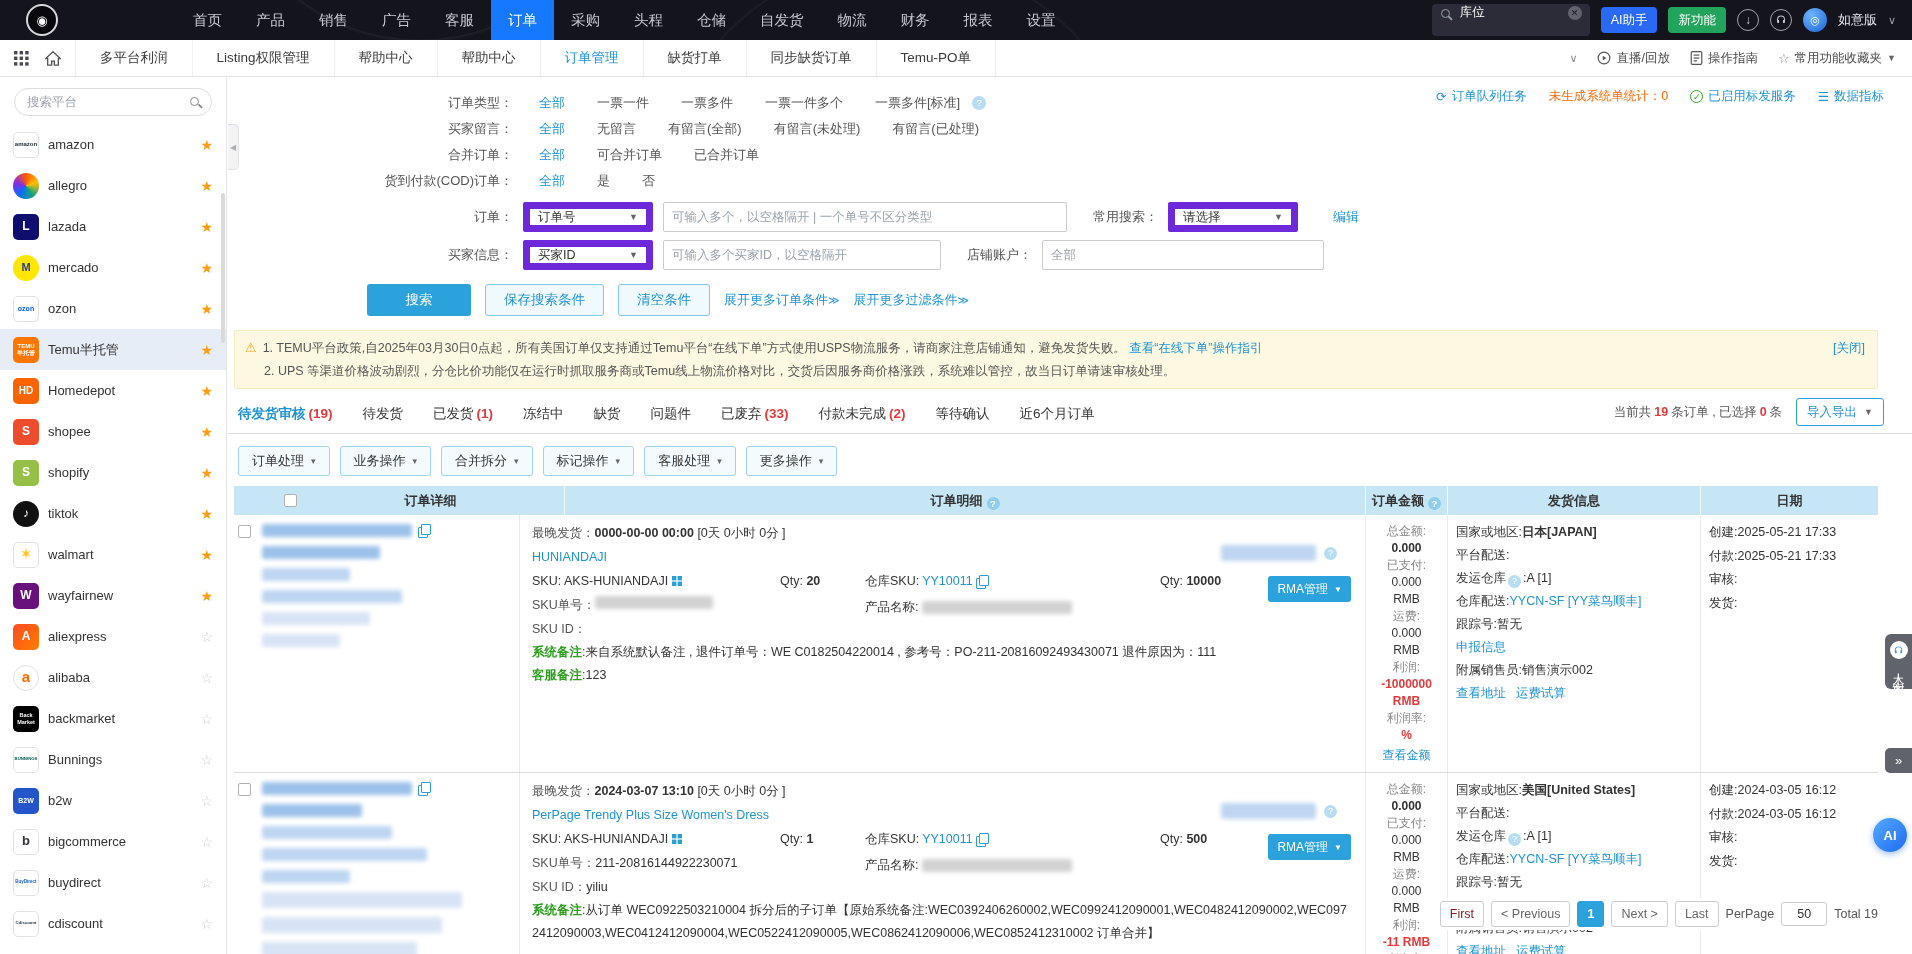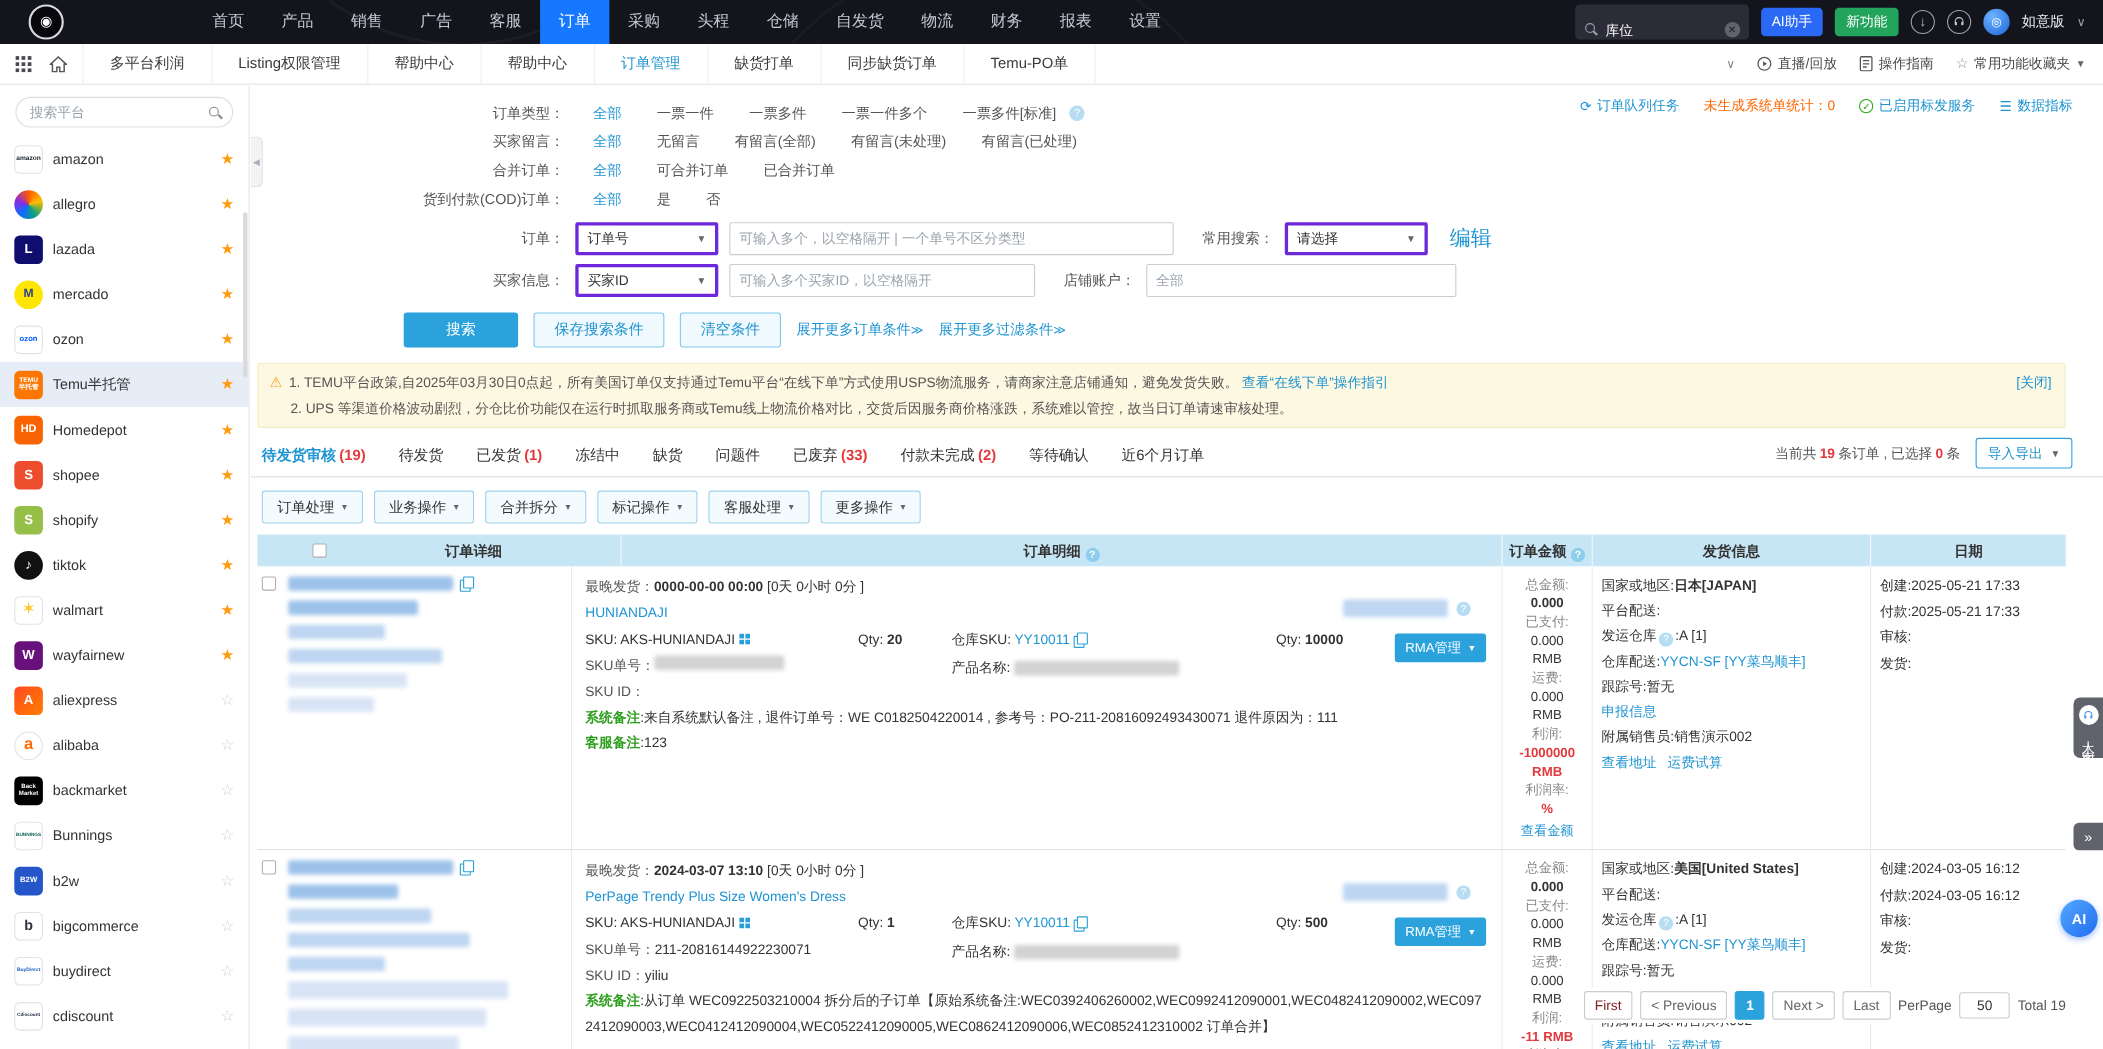--- a/index.html
+++ b/index.html
@@ -8,21 +8,21 @@
 
   
   .topbar{position:absolute;top:0;left:0;right:0;height:40px;background:#14141d;display:flex;align-items:center;z-index:30;
     background-image:radial-gradient(circle at 420px -160px, transparent 199px, rgba(255,255,255,.05) 200px, transparent 203px),
                      radial-gradient(circle at 900px 200px, transparent 239px, rgba(255,255,255,.04) 240px, transparent 243px);}
   .logo{width:32px;height:32px;margin-left:26px;border-radius:50%;background:#07070c;border:2px solid #d7d9de;display:flex;align-items:center;justify-content:center;color:#fff;font-size:13px;cursor:pointer;}
   #top-menu{display:flex;margin-left:118px;height:40px;}
   .menu-item{padding:0 17px;line-height:40px;font-size:14.5px;color:#c6c9d2;cursor:pointer;white-space:nowrap;}
   .menu-item.active{background:#1677ff;color:#fff;}
   .top-right{margin-left:auto;display:flex;align-items:center;gap:11px;margin-right:16px;}
-  .tsearch{width:158px;height:26px;background:#2c2c38;border-radius:4px;display:flex;align-items:flex-start;padding:16px 8px;gap:6px;}
+  .tsearch{width:158px;height:26px;background:#2c2c38;border-radius:4px;display:flex;align-items:flex-end;padding:16px 8px;gap:6px;}
   .mag{position:relative;width:12px;height:12px;flex:none;}
   .mag::before{content:"";position:absolute;left:1px;top:1px;width:7px;height:7px;border:1.5px solid #9aa0ab;border-radius:50%;}
   .mag::after{content:"";position:absolute;left:8.5px;top:9px;width:4.5px;height:1.5px;background:#9aa0ab;transform:rotate(45deg);}
   .mag.dark::before{border-color:#8a8a8a;} .mag.dark::after{background:#8a8a8a;}
   .tsearch input{flex:1;min-width:0;background:none;border:none;color:#fff;font-size:12.5px;outline:none;}
   .t-clear{width:14px;height:14px;border-radius:50%;background:#62626e;color:#1c1c26;font-size:9px;line-height:14px;text-align:center;cursor:pointer;flex:none;}
   .ai-btn{height:26px;padding:0 10px;background:#2a68f6;color:#fff;border:none;border-radius:4px;font-size:12.5px;cursor:pointer;}
   .nf-btn{height:26px;padding:0 10px;background:#22a45d;color:#fff;border:none;border-radius:4px;font-size:12.5px;cursor:pointer;}
   .circ-ico{width:22px;height:22px;border:1.5px solid #9ea3ad;border-radius:50%;color:#c6c9d2;display:flex;align-items:center;justify-content:center;font-size:12px;cursor:pointer;}
   .avatar{width:24px;height:24px;border-radius:50%;background:radial-gradient(circle at 35% 30%,#6db5ff,#1b63d6);display:flex;align-items:center;justify-content:center;color:#fff;font-size:11px;cursor:pointer;}
@@ -64,21 +64,21 @@
   .handle{position:absolute;left:0;top:46px;width:11px;height:46px;background:#f3f3f6;border:1px solid #e2e2e6;border-left:none;border-radius:0 5px 5px 0;display:flex;align-items:center;justify-content:center;color:#adadb5;font-size:8px;cursor:pointer;z-index:5;}
 
   .filters{padding-top:12px;}
   .f-row{display:flex;align-items:center;min-height:26px;}
   .f-label{width:285px;text-align:right;font-size:13px;color:#555;flex:none;}
   .f-opt{margin-left:32px;font-size:13px;color:#555;cursor:pointer;white-space:nowrap;}
   .f-opt:nth-child(2){margin-left:26px;}
   .f-opt.sel{color:#1f94d2;}
   .help{display:inline-block;width:14px;height:14px;border-radius:50%;background:#b7ddf3;color:#fff;font-size:9.5px;line-height:14px;text-align:center;margin-left:12px;cursor:pointer;flex:none;}
   .f-inrow{display:flex;align-items:center;margin-top:8px;}
-  .sel-box{height:30px;width:130px;border:3px solid #6d28d9;border-radius:2px;display:flex;align-items:center;padding:0 8px;font-size:12.5px;color:#333;background:#fff;cursor:pointer;margin-left:10px;flex:none;}
+  .sel-box{height:30px;width:130px;border:7px solid #6d28d9;border-radius:2px;display:flex;align-items:center;padding:0 8px;font-size:12.5px;color:#333;background:#fff;cursor:pointer;margin-left:10px;flex:none;}
   .sel-box .car{margin-left:auto;color:#666;font-size:9px;}
   .inp{height:30px;border:1px solid #ccc;border-radius:2px;padding:0 8px;font-size:12.5px;color:#333;margin-left:10px;outline:none;}
   .inp::placeholder{color:#9aa3ad;}
   .f-mid{font-size:13px;color:#555;margin-left:26px;white-space:nowrap;}
   .lk{color:#1f94d2;cursor:pointer;text-decoration:none;}
   .f-btns{display:flex;align-items:center;margin-left:139px;margin-top:14px;gap:14px;}
   .btn-primary{width:104px;height:32px;background:#2ba2dc;color:#fff;border:none;border-radius:3px;font-size:13.5px;cursor:pointer;}
   .btn-ghost{height:32px;padding:0 18px;background:#f0fafe;border:1px solid #7ec8ea;color:#2293cc;border-radius:3px;font-size:13.5px;cursor:pointer;}
   .f-link{color:#1f94d2;font-size:13px;cursor:pointer;white-space:nowrap;}
   .f-link .dc{font-size:11px;}
@@ -430,21 +430,21 @@
         <div class="sel-box">
             <span>订单号</span>
             <span class="car">▼</span>
           </div>
         <input class="inp" style="width: 404px;" placeholder="可输入多个，以空格隔开 | 一个单号不区分类型">
         <span class="f-mid">常用搜索：</span>
         <div class="sel-box">
             <span>请选择</span>
             <span class="car">▼</span>
           </div>
-        <span class="lk" style="margin-left:20px;font-size:19px">编辑</span>
+        <span class="lk" style="margin-left:35px;font-size:13px">编辑</span>
       </div>
 
       <div class="f-inrow">
         <span class="f-label">买家信息：</span>
         <div class="sel-box">
             <span>买家ID</span>
             <span class="car">▼</span>
           </div>
         <input class="inp" style="width: 278px;" placeholder="可输入多个买家ID，以空格隔开">
         <span class="f-mid">店铺账户：</span>

